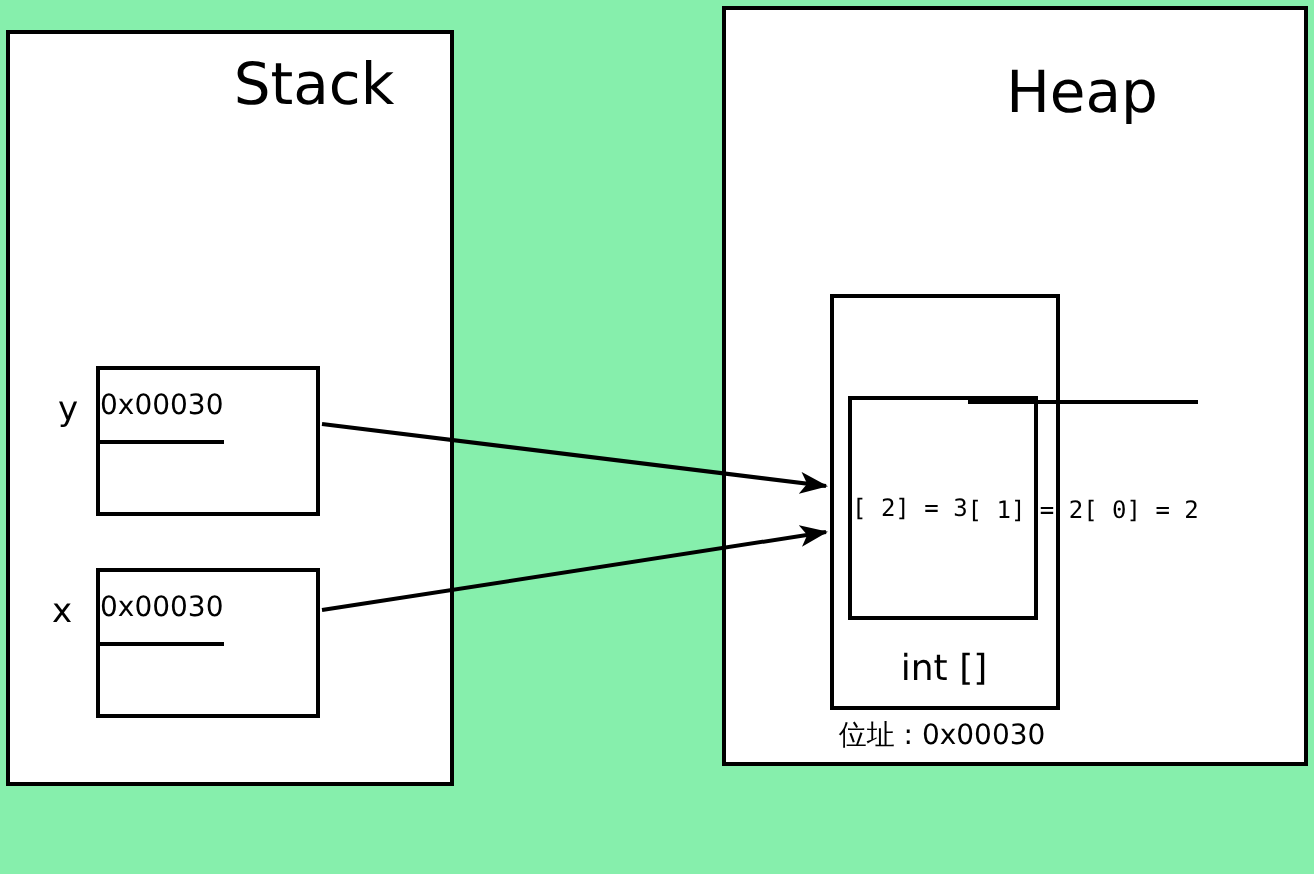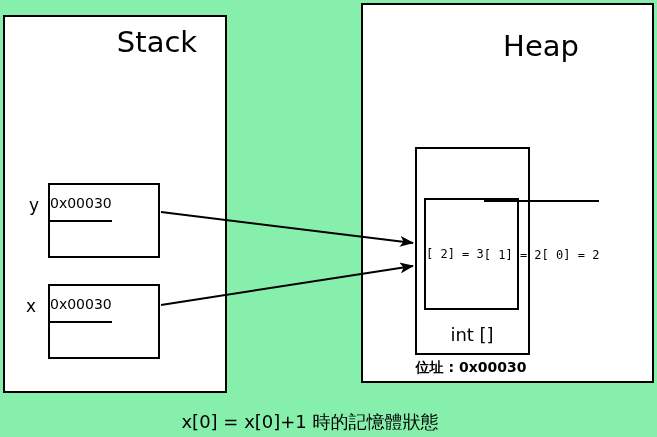--- a/index.html
+++ b/index.html
@@ -93,21 +93,20 @@
     left: 472px; top: 324px;
     transform: translateX(-50%);
     font-size: 18px;
     white-space: nowrap;
   }
   #heap-address {
     left: 471px; top: 359px;
     transform: translateX(-50%);
     font-size: 14px;
     white-space: nowrap;
-    font-weight: bold;
   }
   #caption {
     left: 310px; top: 410px;
     transform: translateX(-50%);
     font-size: 18px;
     white-space: nowrap;
   }
   #arrows {
     position: absolute;
     left: 0; top: 0;
@@ -147,15 +146,14 @@
   <svg id="arrows" width="657" height="437">
     <defs>
       <marker id="ah" markerWidth="15" markerHeight="11" refX="13" refY="5.5" orient="auto" markerUnits="userSpaceOnUse">
         <path d="M0,0 L14,5.5 L0,11 L3.5,5.5 z" fill="#000000"></path>
       </marker>
     </defs>
     <line x1="161" y1="212" x2="413" y2="243" stroke="#000000" stroke-width="2" marker-end="url(#ah)"></line>
     <line x1="161" y1="305" x2="413" y2="266" stroke="#000000" stroke-width="2" marker-end="url(#ah)"></line>
   </svg>
 
-  <div class="abs" id="caption">x[0] = x[0]+1 時的記憶體狀態</div>
 
 </div>
 
 </body></html>

